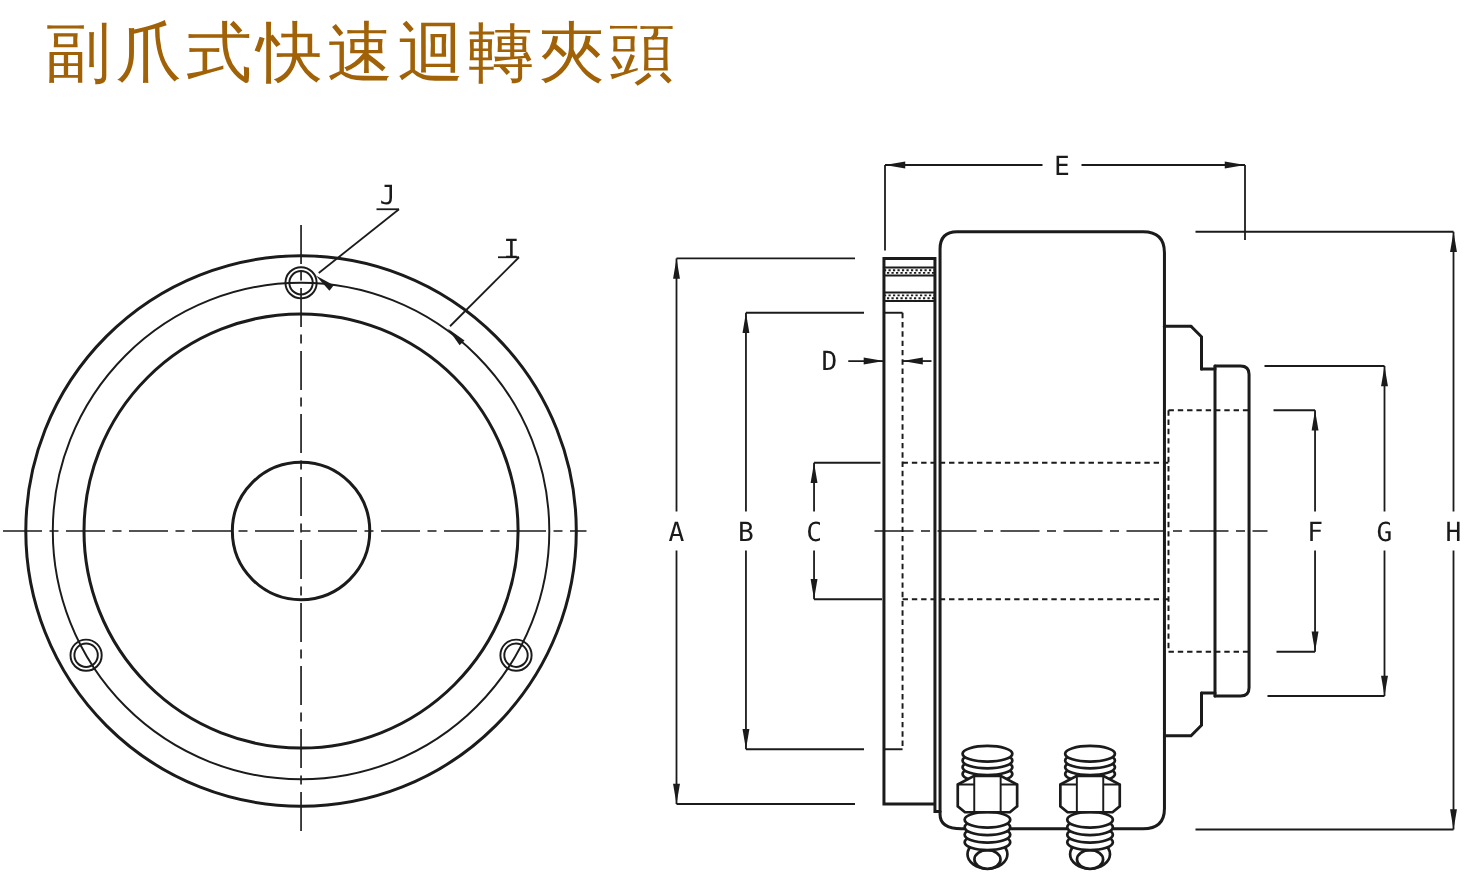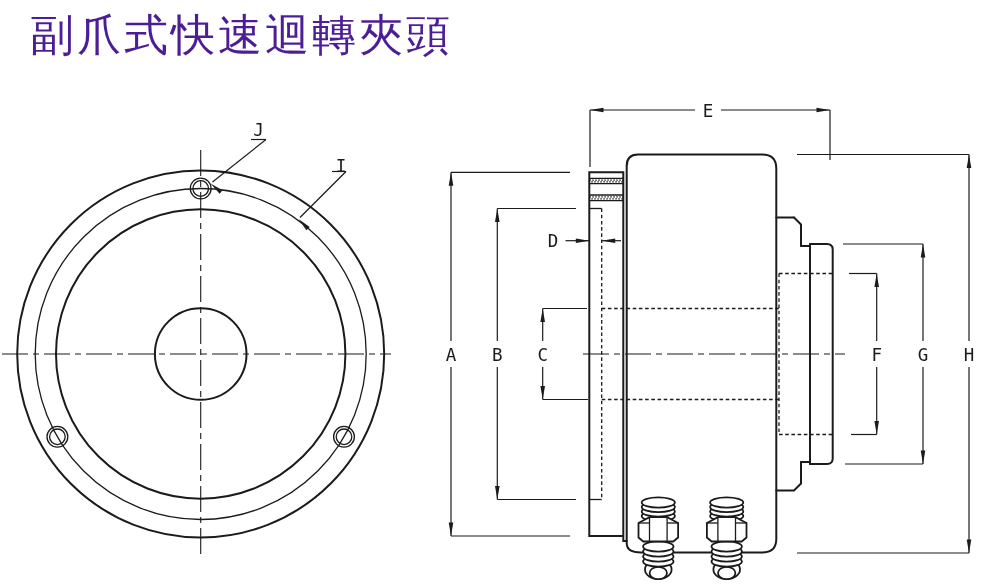--- a/index.html
+++ b/index.html
@@ -2,21 +2,21 @@
 <html><head>
 <meta charset="utf-8">
 <style>
   html,body{margin:0;padding:0;background:#ffffff;}
   .canvas{
     position:relative;width:989px;height:587px;background:#ffffff;overflow:hidden;
     font-family:"DejaVu Sans",sans-serif;
   }
   .drawing-title{
     position:absolute;left:30px;top:6px;
-    font-size:44px;font-weight:500;letter-spacing:3px;color:#4c1d95;
+    font-size:44px;font-weight:500;letter-spacing:3px;color:#a16207;
     font-family:"DejaVu Sans","Liberation Sans",sans-serif;
     white-space:nowrap;
   }
   svg{position:absolute;left:0;top:0;}
   svg text{
     font-family:"DejaVu Sans Mono","Liberation Mono",monospace;
     font-size:17.5px;fill:#1b1b1b;
   }
   .ol{stroke:#1b1b1b;stroke-width:2;fill:none;stroke-linecap:round;}
   .thin{stroke:#1b1b1b;stroke-width:1.3;fill:none;}

